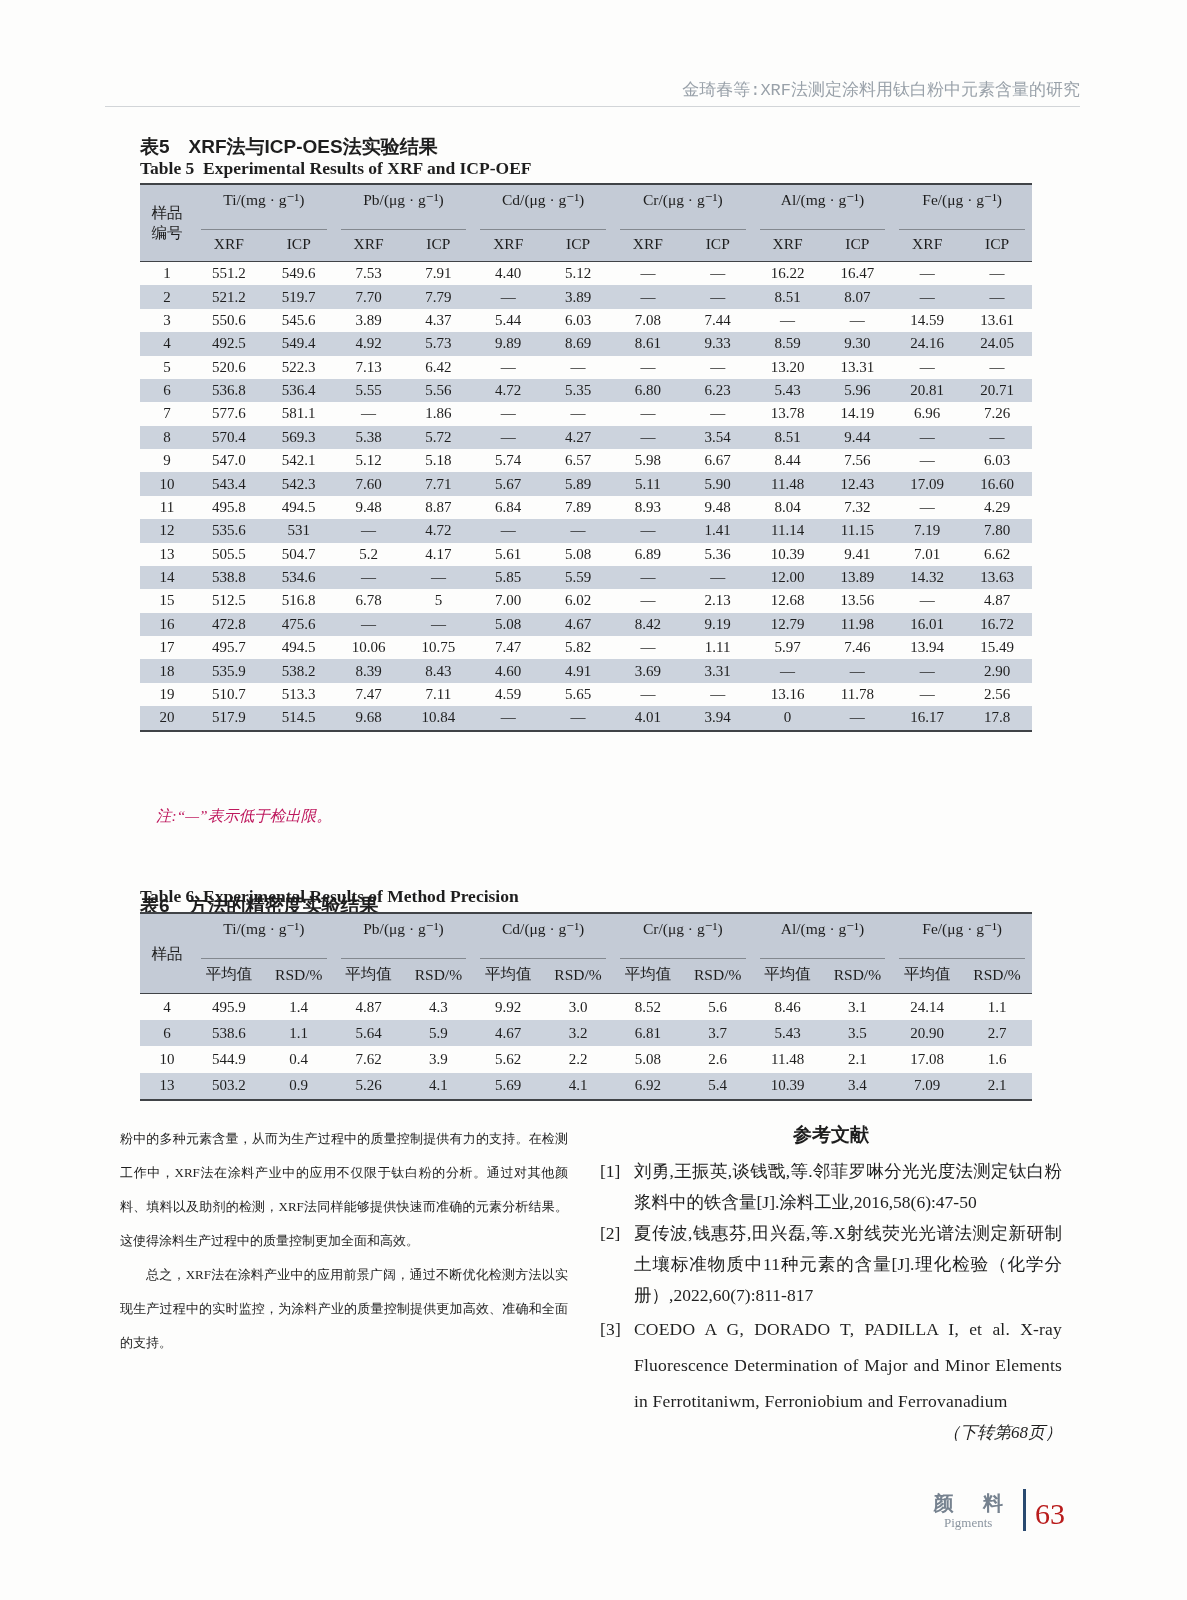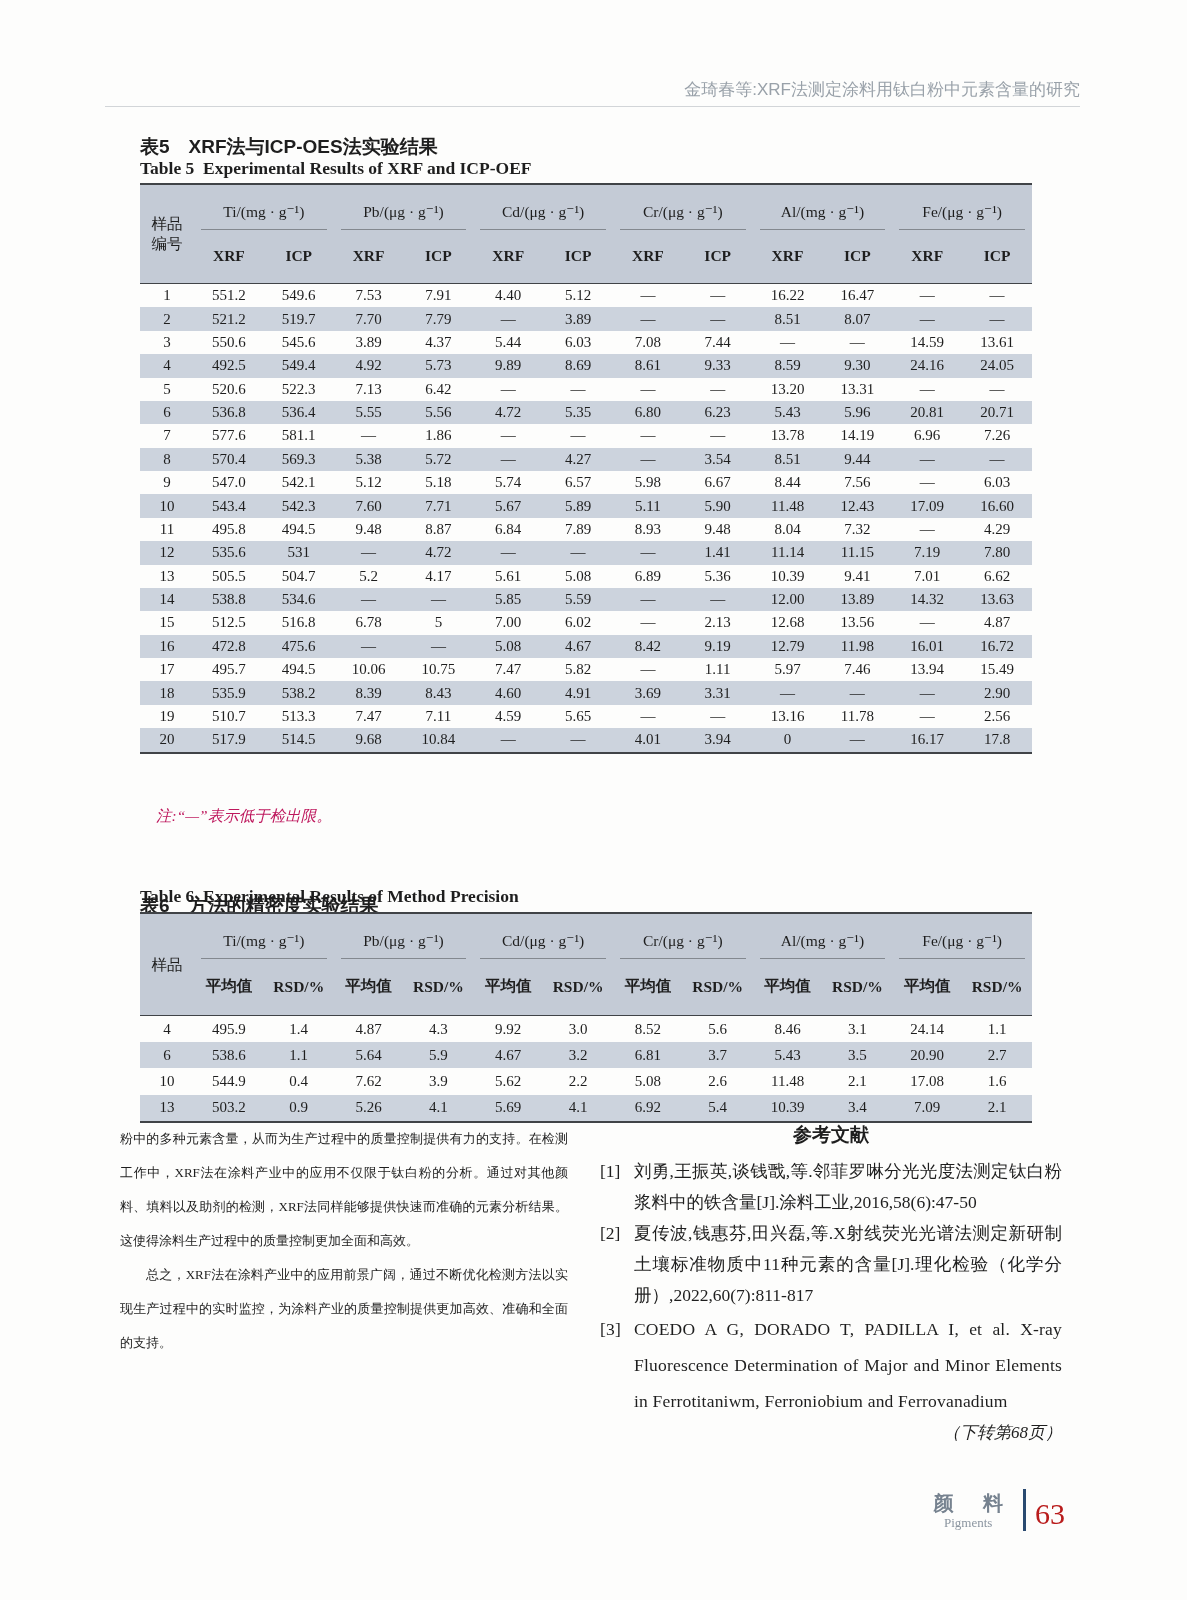--- a/index.html
+++ b/index.html
@@ -10,21 +10,21 @@
     margin:0 auto;
     background:#fdfdfc;
     color:#1e1e1e;
     font-family:"Liberation Serif","DejaVu Serif",serif;
     overflow:hidden;
   }
   
   .running-head {
     position:absolute; top:78px; left:105px; width:975px;
     text-align:right; font-size:17px; color:#99a1a9;
-    font-family:Liberation Sans, sans-serif;
+    font-family:Liberation Mono, monospace;
   }
   .head-rule {
     position:absolute; top:106px; left:105px; width:975px; height:1px;
     background:#d2d5d8;
   }
   
   .cap { position:absolute; left:140px; width:892px; text-align:left; white-space:pre; }
   .cap-zh { font-family:"Liberation Sans","DejaVu Sans",sans-serif; font-weight:bold; font-size:19px; }
   .cap-en { font-weight:bold; font-size:17.5px; }
   #t5-cap-zh { top:134px; }
@@ -41,24 +41,24 @@
   }
   #table5 { top:183px; }
   #table6 { top:912px; }
   .dtable col.idcol { width:54px; }
   .dtable thead { background:#c4cbd6; }
   .dtable thead tr:last-child { border-bottom:1.5px solid #404347; }
   .dtable th { font-weight:normal; text-align:center; vertical-align:middle; padding:2px 0; }
   .dtable th.idhead span { white-space:pre-line; font-size:15.5px; line-height:20px; }
   .dtable th.grp { padding-top:6px; }
   .dtable th.grp span {
-    display:block; margin:12px 7px; padding-bottom:8px;
+    display:block; margin:0 7px; padding-bottom:20px;
     border-bottom:1px solid #83888f; font-size:15.5px;
   }
-  .dtable thead tr.sub th { font-size:15.5px; padding:3px 0 18px 0;font-weight:bold; }
+  .dtable thead tr.sub th { font-size:15.5px; padding:3px 0 8px 0; }
   #table5 tbody td { padding:3.2px 0; text-align:center; }
   #table6 tbody td { padding:4.6px 0; text-align:center; }
   .dtable tbody tr.shade { background:#ccd3dd; }
   
   .note {
     position:absolute; left:156px; top:806px;
     color:#be185d; font-size:15.5px; font-style:italic;
   }
   
   .columns {

